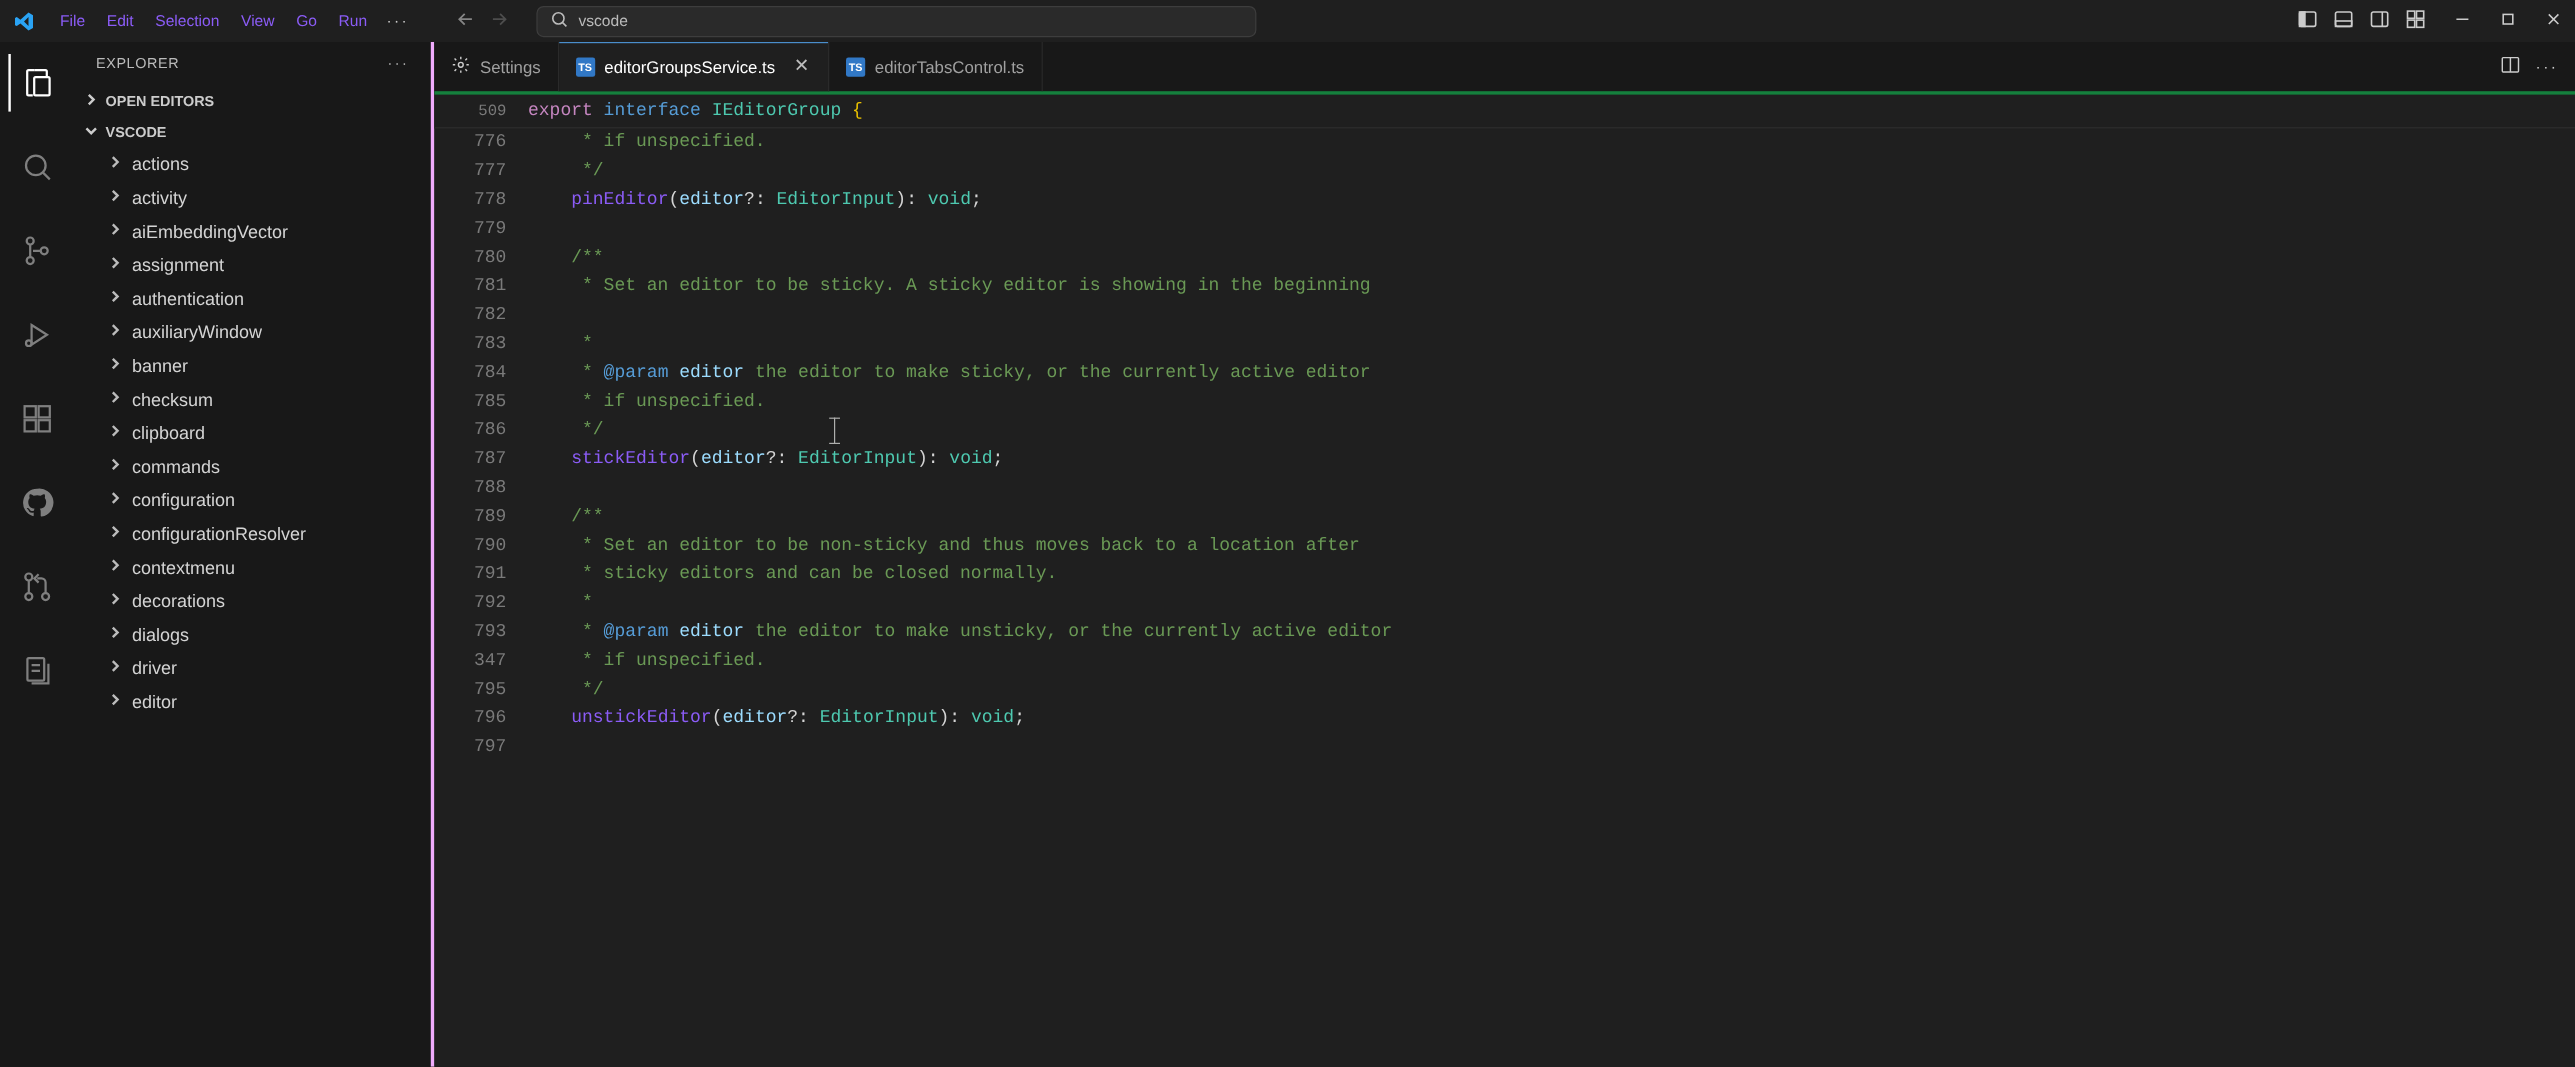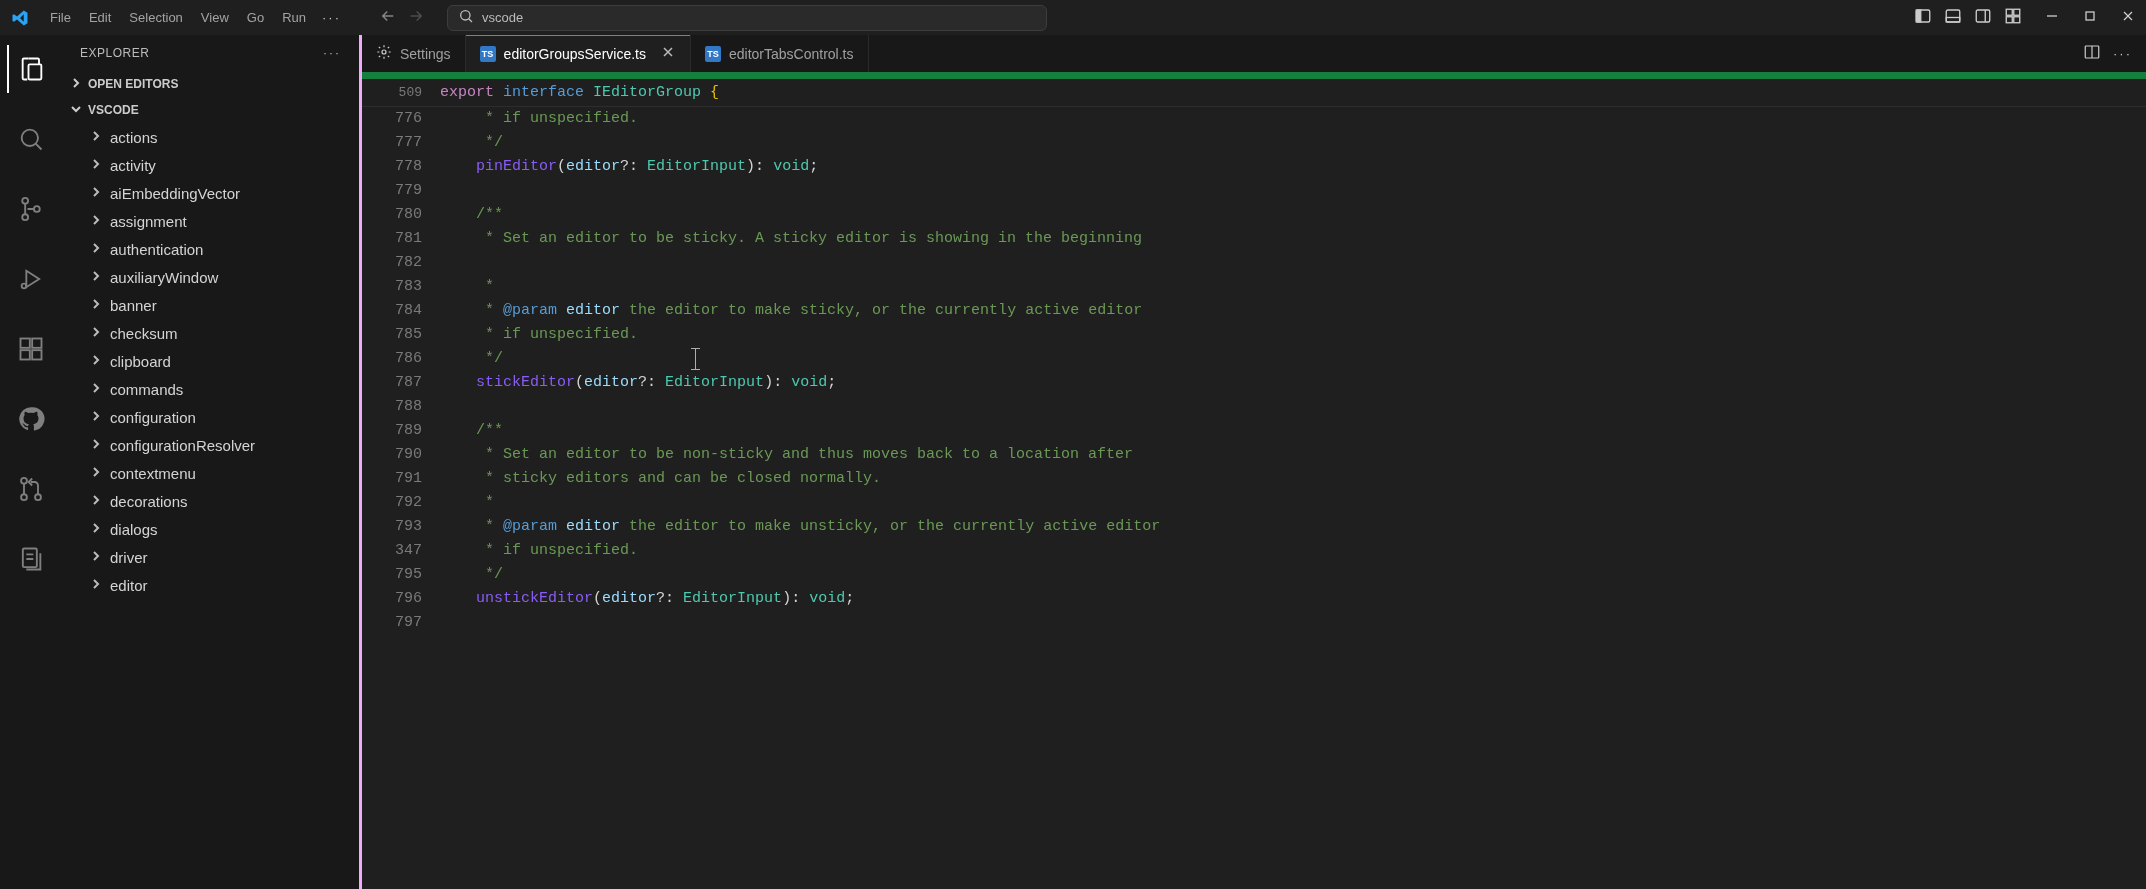--- a/index.html
+++ b/index.html
@@ -23,21 +23,21 @@
     gap: 2px;
   }
   .titlebar .app-icon {
     width: 24px; height:24px;
     display:flex; align-items:center; justify-content:center;
     margin-right: 8px;
     color:#2aa3f4;
   }
   .titlebar .menu-item {
     padding: 4px 8px;
-    color: #a3a3a3;
+    color: #8b5cf6;
     cursor:pointer;
     border-radius: 4px;
   }
   .titlebar .menu-overflow {
     padding: 4px 6px;
     color: #cccccc;
     letter-spacing: 2px;
   }
   .titlebar .nav-arrows {
     display:flex; gap: 10px;
@@ -139,21 +139,21 @@
     display:flex;
     flex-direction:column;
     background:#1f1f1f;
     min-width:0;
   }
   .tabbar {
     height:44px;
     display:flex;
     align-items:stretch;
     background:#181818;
-    border-bottom:7px solid #15803d;
+    border-bottom:3px solid #15803d;
   }
   .tab {
     display:flex; align-items:center;
     padding:0 14px;
     gap:8px;
     color:#a0a0a0;
     font-size:14px;
     border-right:1px solid #2a2a2a;
     cursor:pointer;
     position:relative;

